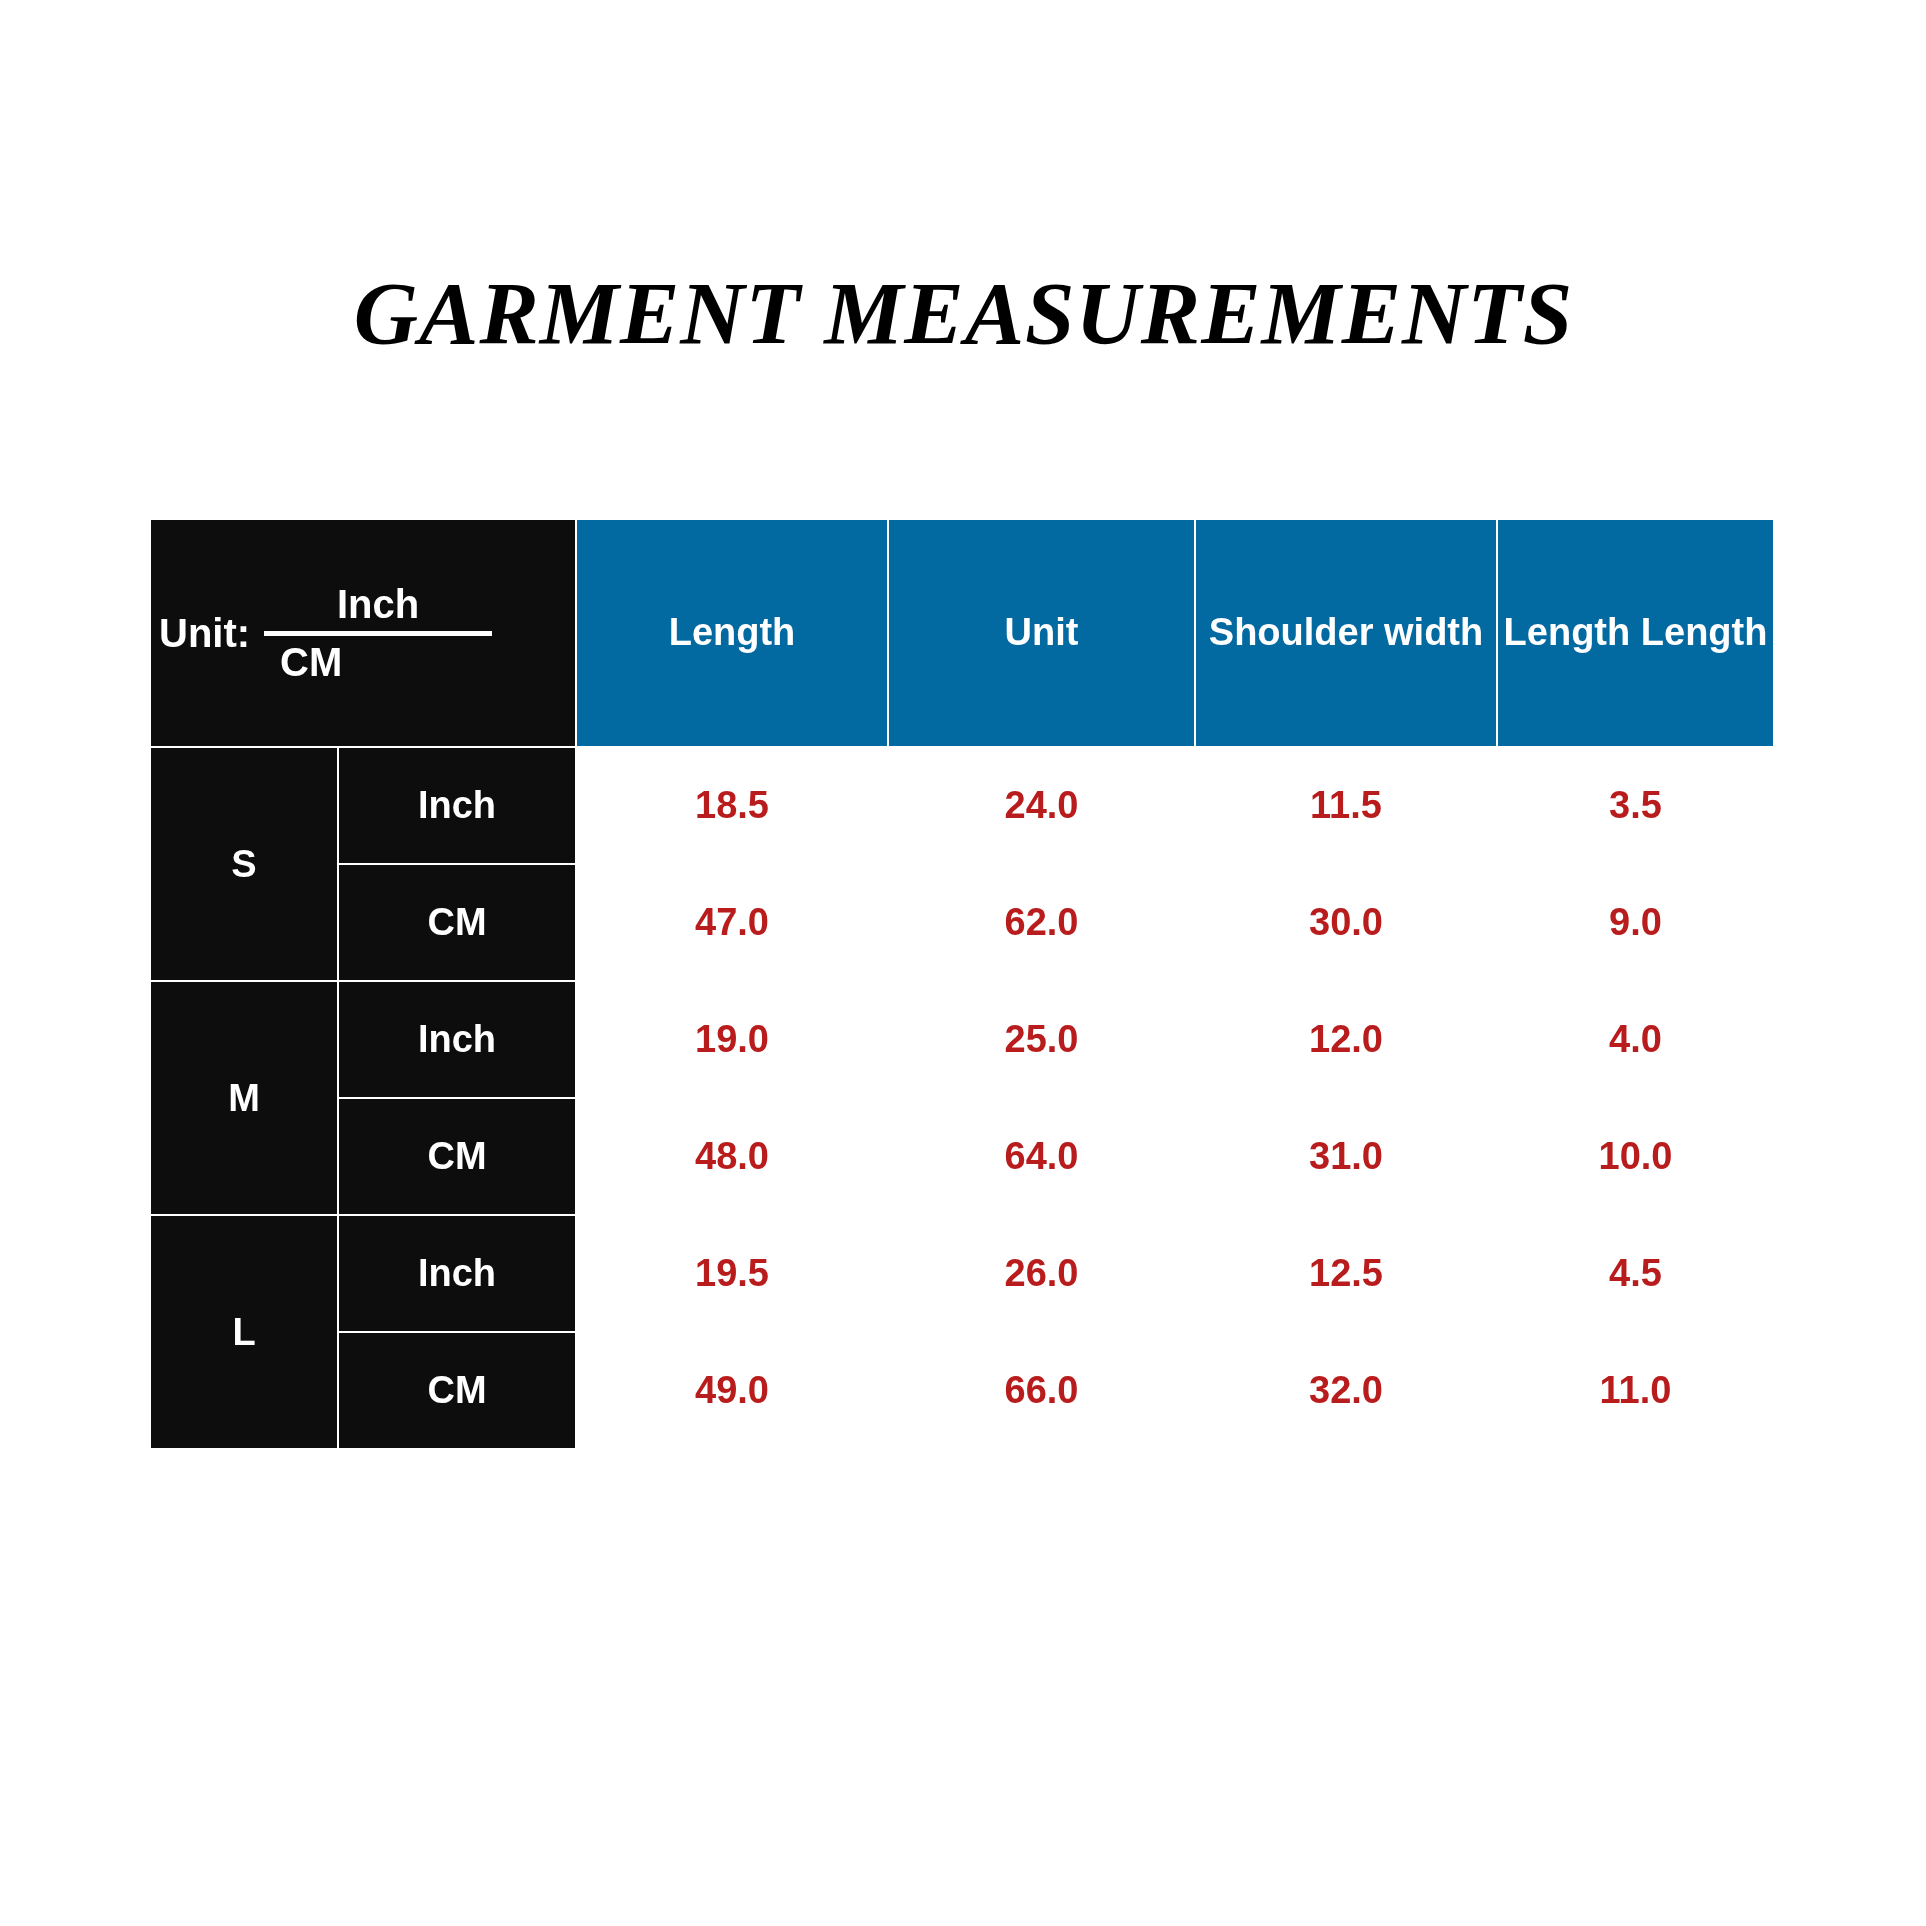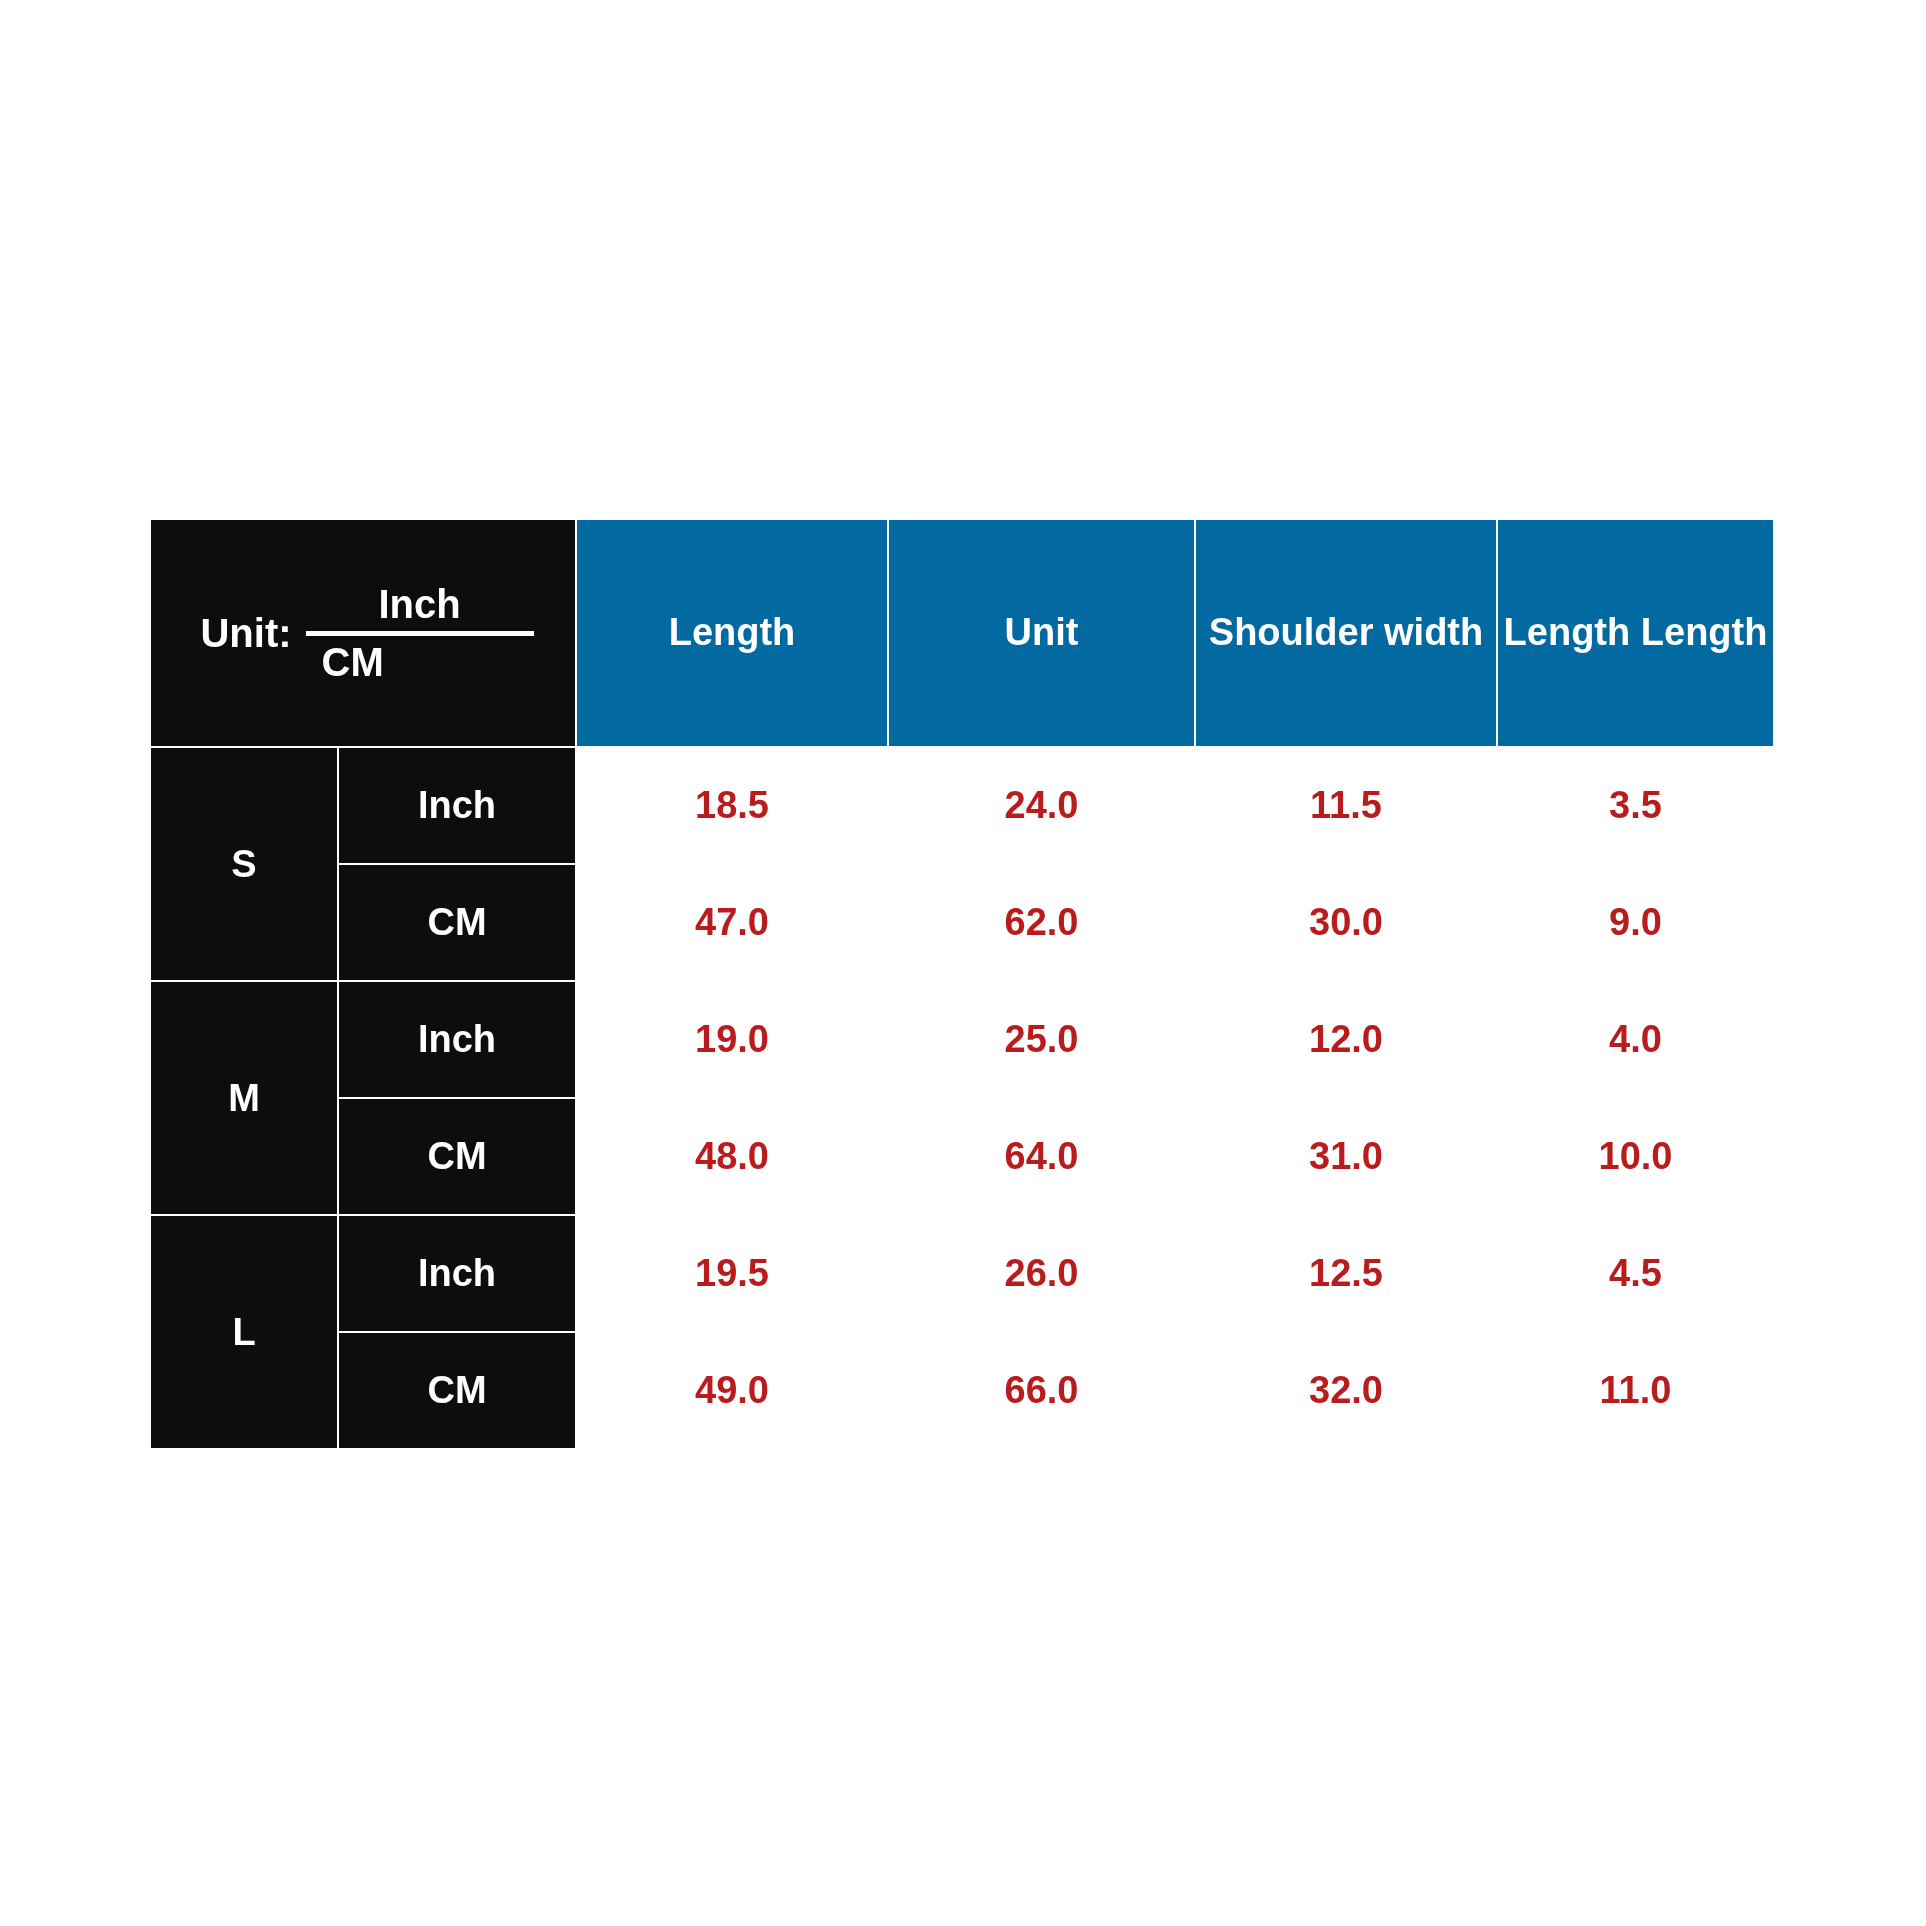--- a/index.html
+++ b/index.html
@@ -82,21 +82,20 @@
 
   .unit-head {
     background: #0d0d0d;
     color: #ffffff;
     height: 226px;
     position: relative;
   }
   .unit-head-inner {
     display: flex;
     align-items: center;
-    justify-content: center;
     gap: 14px;
     height: 100%;
     padding-left: 8px;
   }
   .unit-label {
     font-size: 40px;
     font-weight: bold;
     color: #ffffff;
     white-space: nowrap;
   }
@@ -154,20 +153,21 @@
     font-size: 41px;
     color: #000000;
     white-space: nowrap;
   }
 </style>
 </head>
 <body>
 
 <div class="page">
 
+  <div class="title">GARMENT MEASUREMENTS</div>
 
   <div class="table-wrap">
     <table class="size-table">
       <colgroup>
         <col class="c-size">
         <col class="c-unit">
         <col class="c-len">
         <col class="c-bust">
         <col class="c-shldr">
         <col class="c-sleeve">

